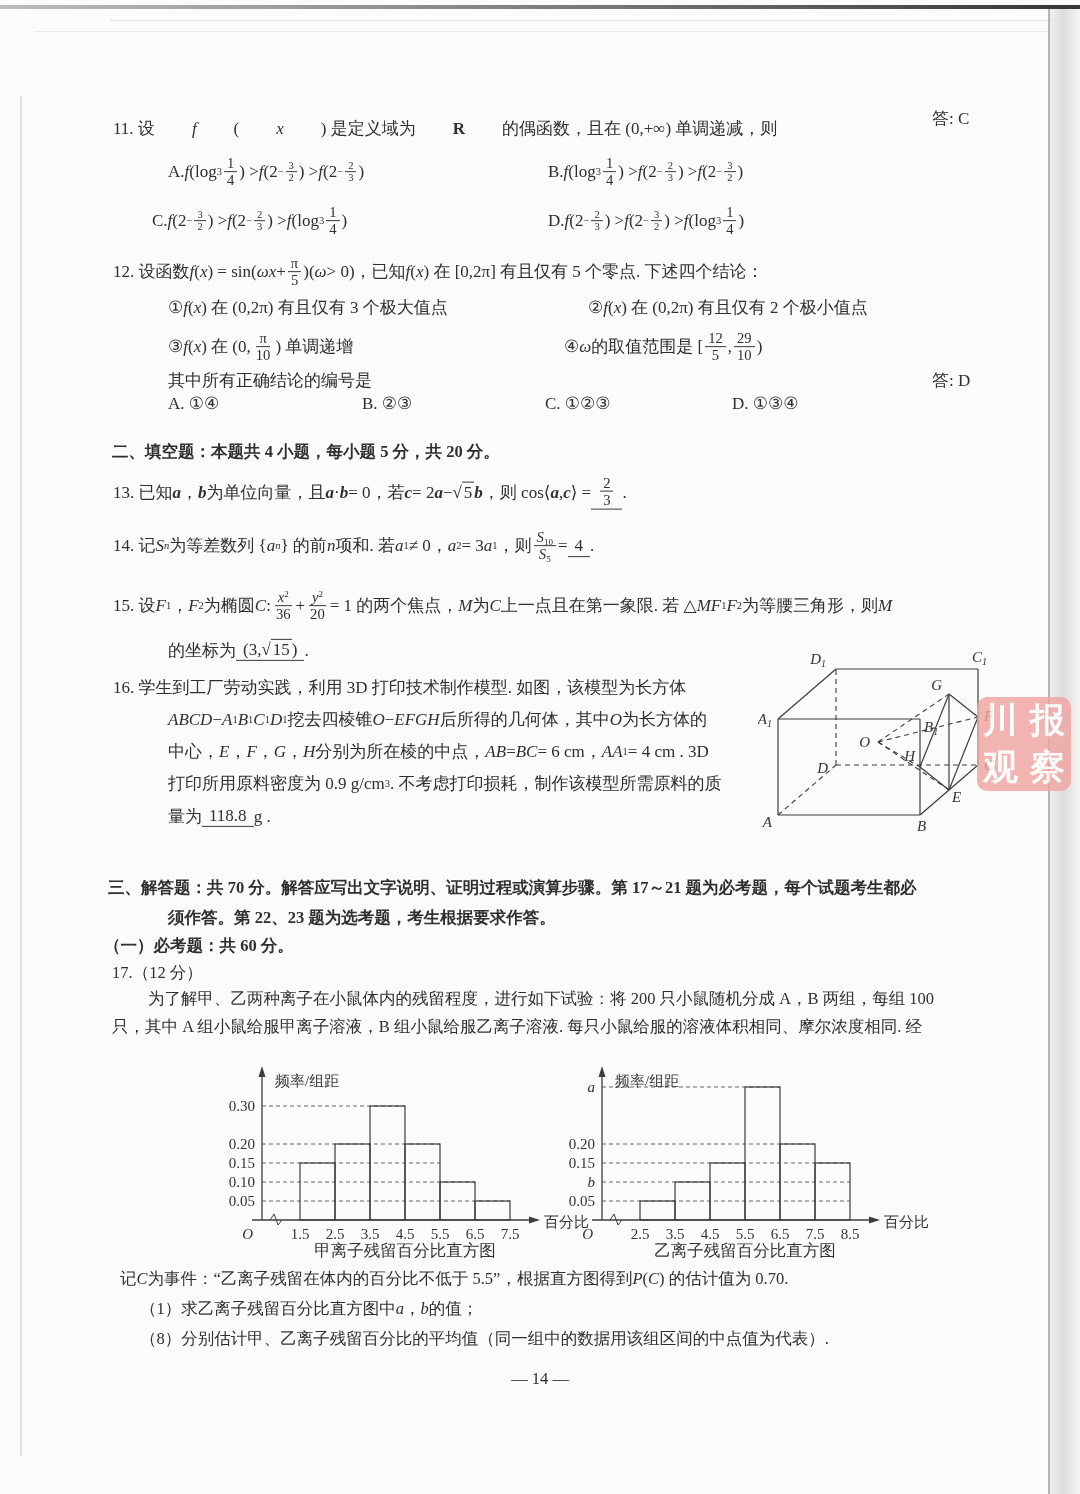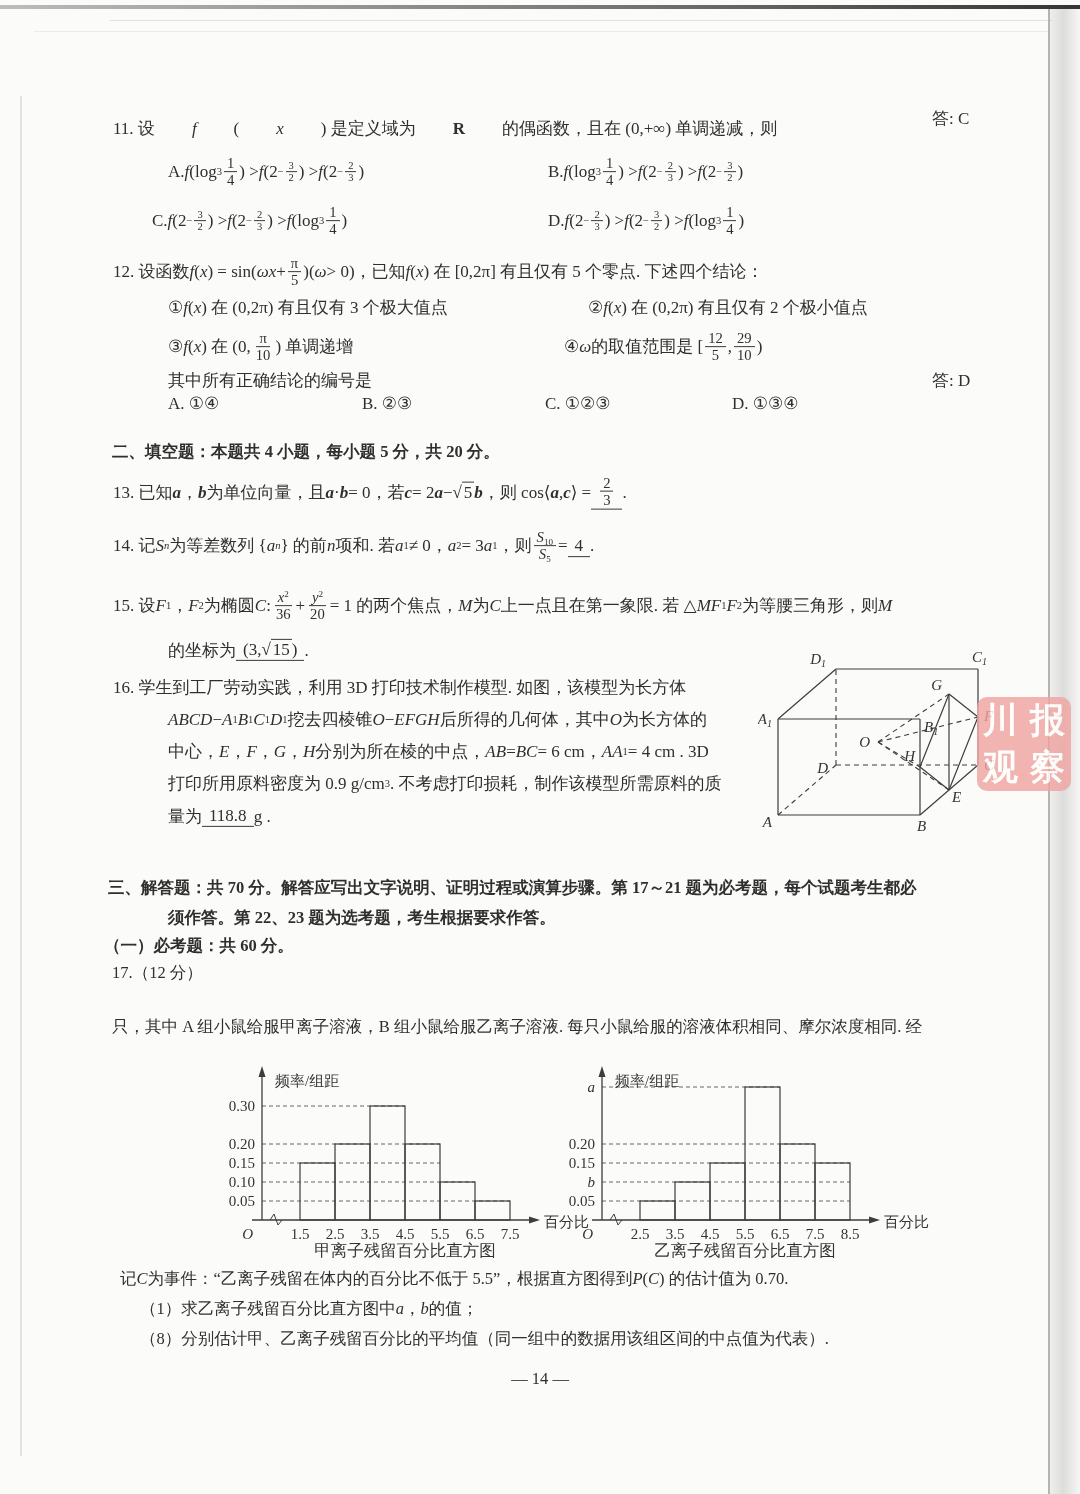--- a/index.html
+++ b/index.html
@@ -176,20 +176,21 @@
       <text x="194" y="154" text-anchor="start" font-size="15" font-style="italic">E</text>
       <text x="14" y="179" text-anchor="end" font-size="15" font-style="italic">A</text>
       <text x="159" y="183" text-anchor="start" font-size="15" font-style="italic">B</text>
     </svg>
 
   <div class="tl cn bold" style="left:108px;top:888px;">三、解答题：共 70 分。解答应写出文字说明、证明过程或演算步骤。第 17～21 题为必考题，每个试题考生都必</div>
   <div class="tl cn bold" style="left:168px;top:918px;">须作答。第 22、23 题为选考题，考生根据要求作答。</div>
   <div class="tl cn bold" style="left:104px;top:946px;">（一）必考题：共 60 分。</div>
 
   <div class="tl cn" style="left:112px;top:973px;">17.（12 分）</div>
+  <div class="tl cn" style="left:148px;top:999px;">为了解甲、乙两种离子在小鼠体内的残留程度，进行如下试验：将 200 只小鼠随机分成 A，B 两组，每组 100</div>
   <div class="tl cn" style="left:112px;top:1027px;">只，其中 A 组小鼠给服甲离子溶液，B 组小鼠给服乙离子溶液. 每只小鼠给服的溶液体积相同、摩尔浓度相同. 经</div>
 
   <svg id="hist1" width="390" height="200" style="position:absolute;left:205px;top:1060px;">
       <line x1="57" y1="141" x2="305" y2="141" stroke="#555" stroke-width="0.9" stroke-dasharray="4 3"></line>
       <text x="50" y="146" text-anchor="end" font-size="15">0.05</text>
       <line x1="57" y1="122" x2="270" y2="122" stroke="#555" stroke-width="0.9" stroke-dasharray="4 3"></line>
       <text x="50" y="127" text-anchor="end" font-size="15">0.10</text>
       <line x1="57" y1="103" x2="235" y2="103" stroke="#555" stroke-width="0.9" stroke-dasharray="4 3"></line>
       <text x="50" y="108" text-anchor="end" font-size="15">0.15</text>
       <line x1="57" y1="84" x2="235" y2="84" stroke="#555" stroke-width="0.9" stroke-dasharray="4 3"></line>

